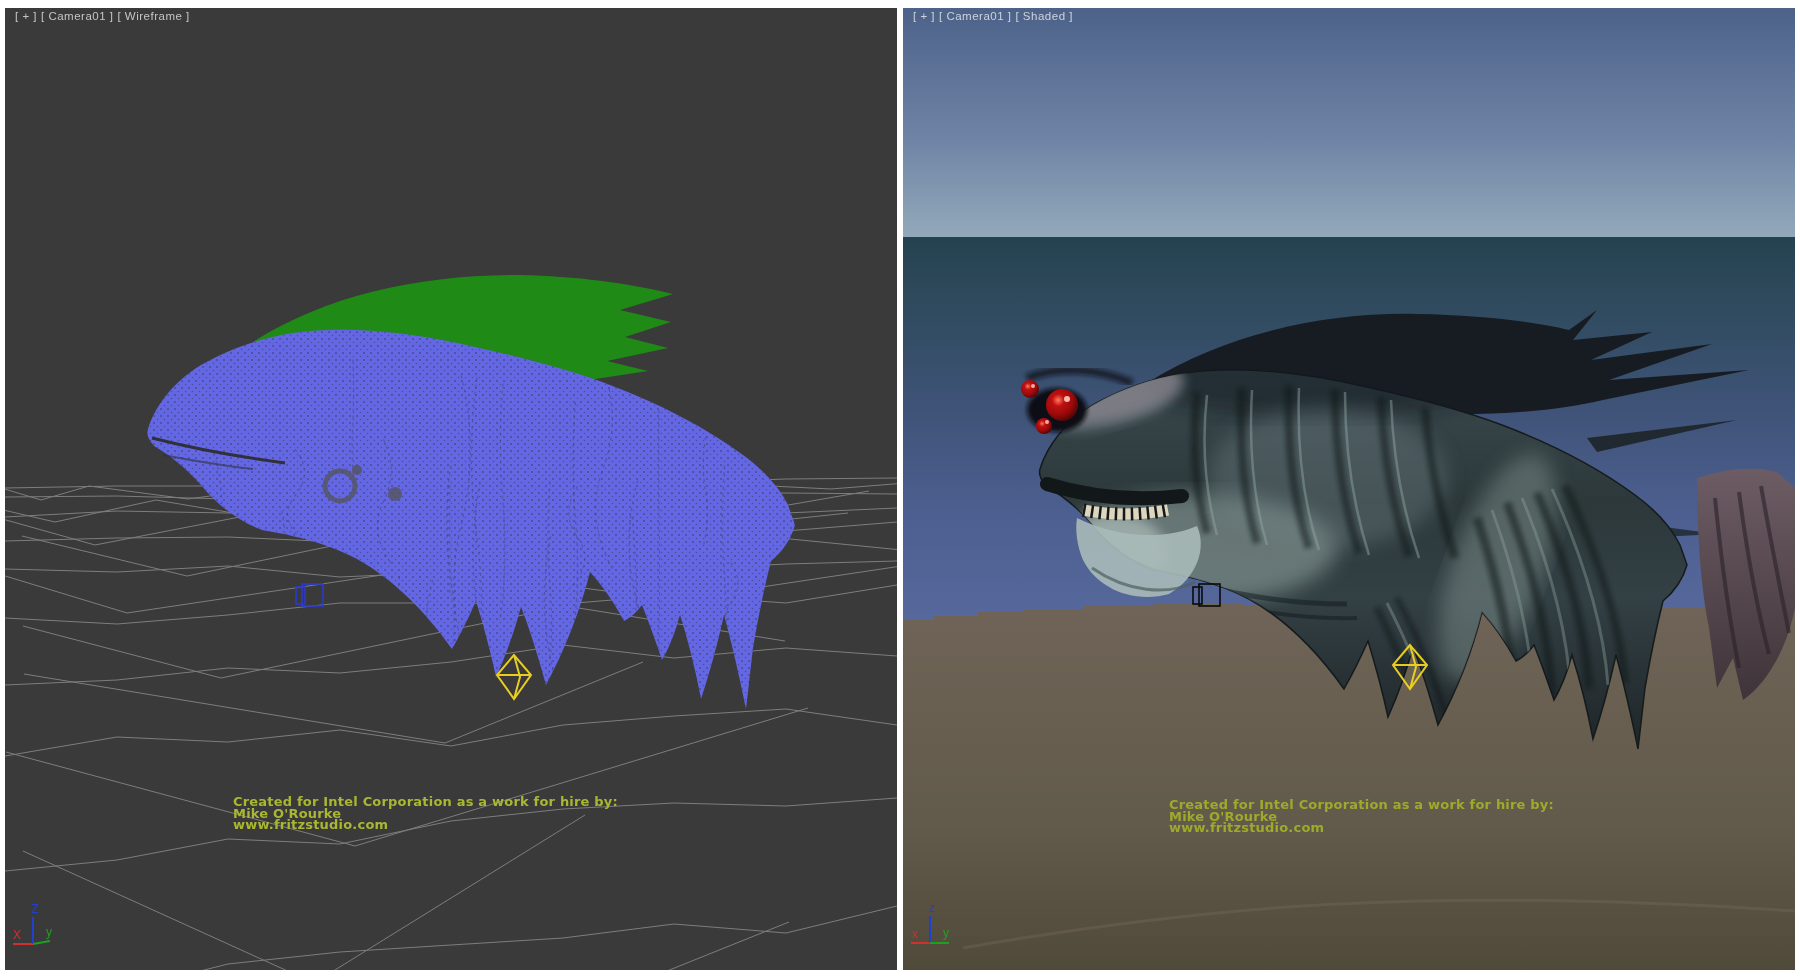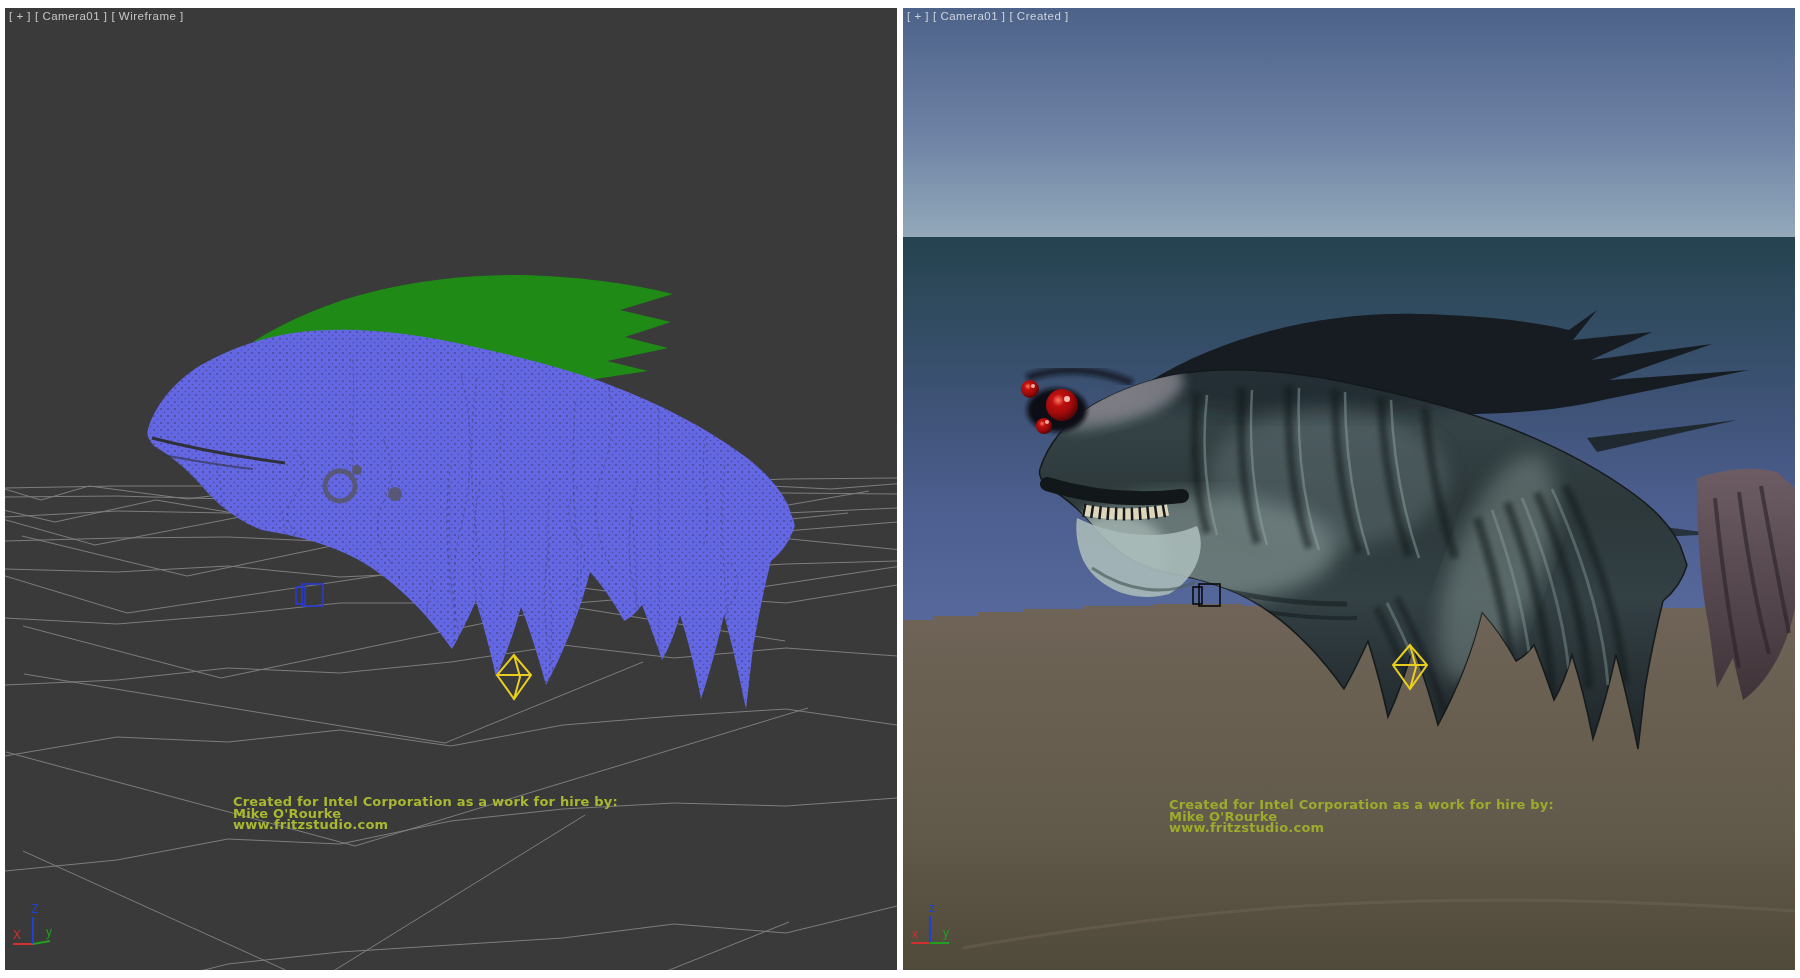--- a/index.html
+++ b/index.html
@@ -1,21 +1,21 @@
 <!DOCTYPE html>
 <html><head>
 <meta charset="utf-8">
 <style>
   html,body{margin:0;padding:0;background:#ffffff;}
   .stage{position:relative;width:1800px;height:978px;background:#ffffff;overflow:hidden;
          font-family:"Liberation Sans",sans-serif;}
   .viewport{position:absolute;top:8px;width:892px;height:962px;overflow:hidden;}
   #vp-left{left:5px;background:#3a3a3a;}
   #vp-right{left:903px;background:#49608c;}
-  .vp-label{position:absolute;top:2px;left:4px;font-size:11.5px;letter-spacing:.5px;
+  .vp-label{position:absolute;top:2px;left:10px;font-size:11.5px;letter-spacing:.5px;
             z-index:5;white-space:nowrap;}
   .vp-label span{margin-right:4px;}
   .scene{position:absolute;left:0;top:0;width:892px;height:962px;display:block;}
   .watermark{position:absolute;z-index:6;font-size:13px;font-weight:bold;
              line-height:11.5px;letter-spacing:.2px;font-family:"DejaVu Sans",sans-serif;
              white-space:nowrap;}
   #wm-left{left:228px;top:788px;}
   #wm-right{left:266px;top:791px;}
 </style>
 </head>
@@ -122,21 +122,21 @@
 
     <div class="watermark" id="wm-left" style="color: rgb(169, 184, 48);">
       <div>Created for Intel Corporation as a work for hire by:</div>
       <div>Mike O'Rourke</div>
       <div>www.fritzstudio.com</div>
     </div>
   </div>
 
   <div class="viewport" id="vp-right">
     <div class="vp-label" id="lbl-right" style="color: rgb(205, 211, 219);">
-      <span>[ + ]</span><span>[ Camera01 ]</span><span>[ Created ]</span>
+      <span>[ + ]</span><span>[ Camera01 ]</span><span>[ Shaded ]</span>
     </div>
 
     <svg class="scene" viewBox="0 0 892 962">
       <defs>
         <linearGradient id="skyG" x1="0" y1="0" x2="0" y2="1">
           <stop offset="0" stop-color="#4d6289"></stop>
           <stop offset="0.55" stop-color="#6d82a4"></stop>
           <stop offset="1" stop-color="#93a9ba"></stop>
         </linearGradient>
         <linearGradient id="seaG" x1="0" y1="0" x2="0" y2="1">

